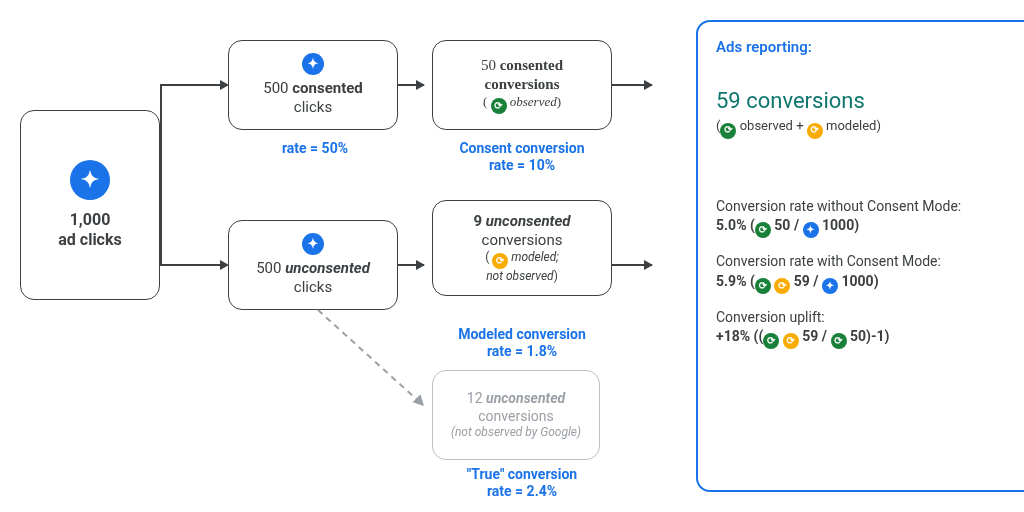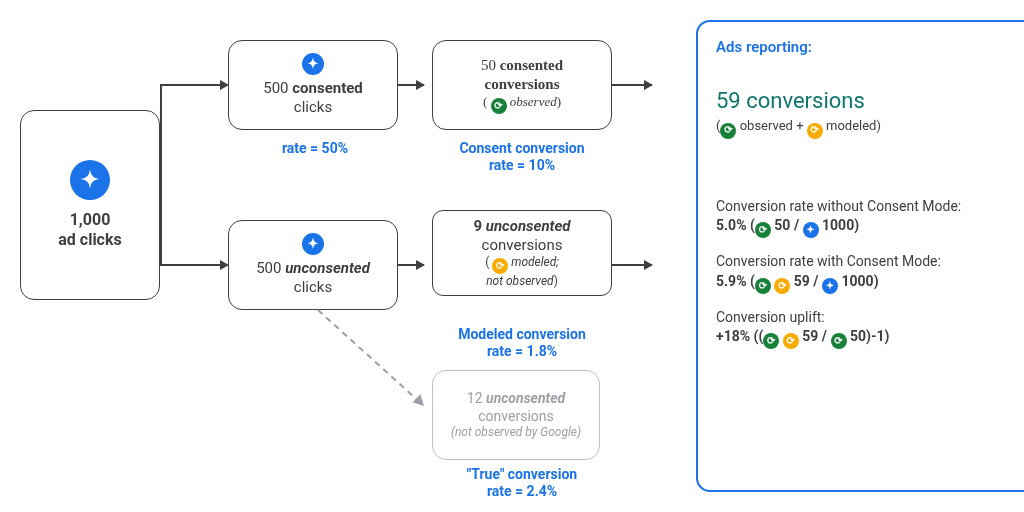--- a/index.html
+++ b/index.html
@@ -70,21 +70,21 @@
     <div class="t15"><span>500</span> <b><em>unconsented</em></b></div>
     <div class="t15">clicks</div>
   </div>
 
   <div class="box" style="left:432px; top:40px; width:180px; height:90px;font-family:Liberation Serif, serif;">
     <div class="t15"><span>50</span> <b>consented</b></div>
     <div class="t15"><b>conversions</b></div>
     <div class="t13">( <span class="icon green sm">⟳</span> <em>observed</em>)</div>
   </div>
 
-  <div class="box" style="left:432px; top:210px; width:180px; height:86px;border-radius:11px;">
+  <div class="box" style="left:432px; top:200px; width:180px; height:96px;">
     <div class="t15"><b>9</b> <b><em>unconsented</em></b></div>
     <div class="t15">conversions</div>
     <div class="t12">( <span class="icon yellow sm">⟳</span> <em>modeled;</em></div>
     <div class="t12"><em>not observed</em>)</div>
   </div>
 
   <div class="box ghost" style="left:432px; top:370px; width:168px; height:90px;">
     <div class="t14"><span>12</span> <b><em>unconsented</em></b></div>
     <div class="t14">conversions</div>
     <div class="t12"><em>(not observed by Google)</em></div>

